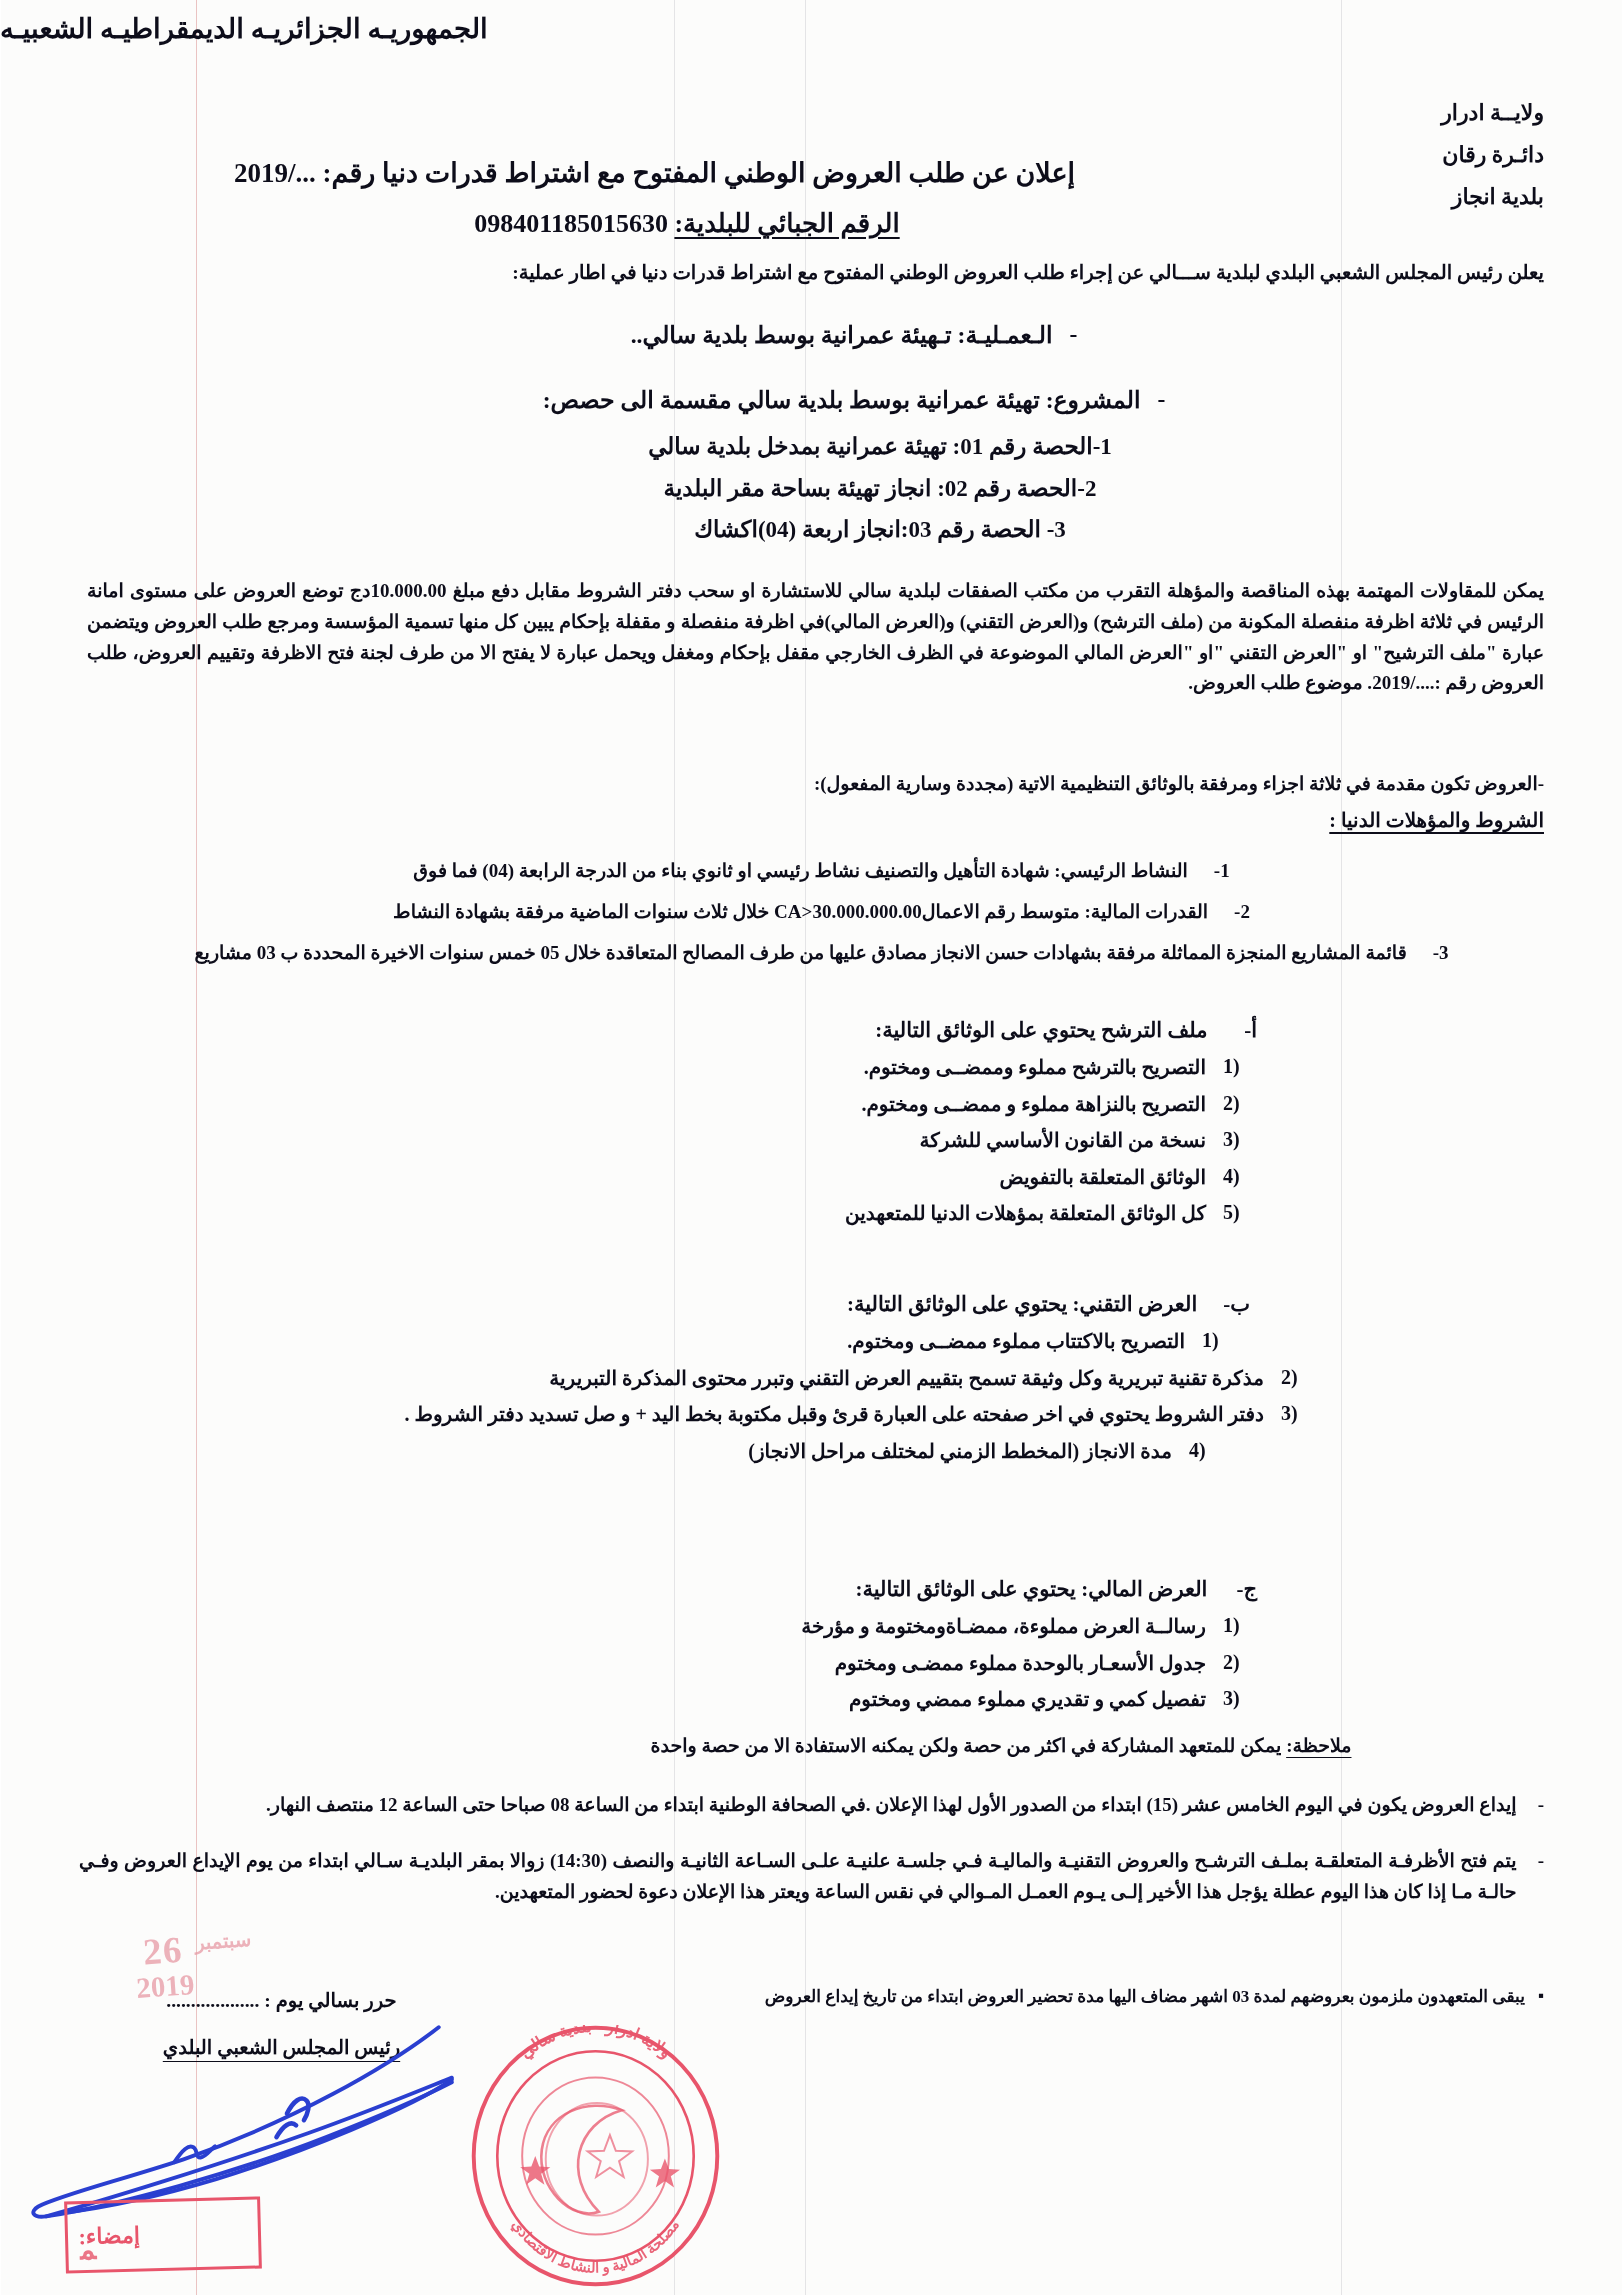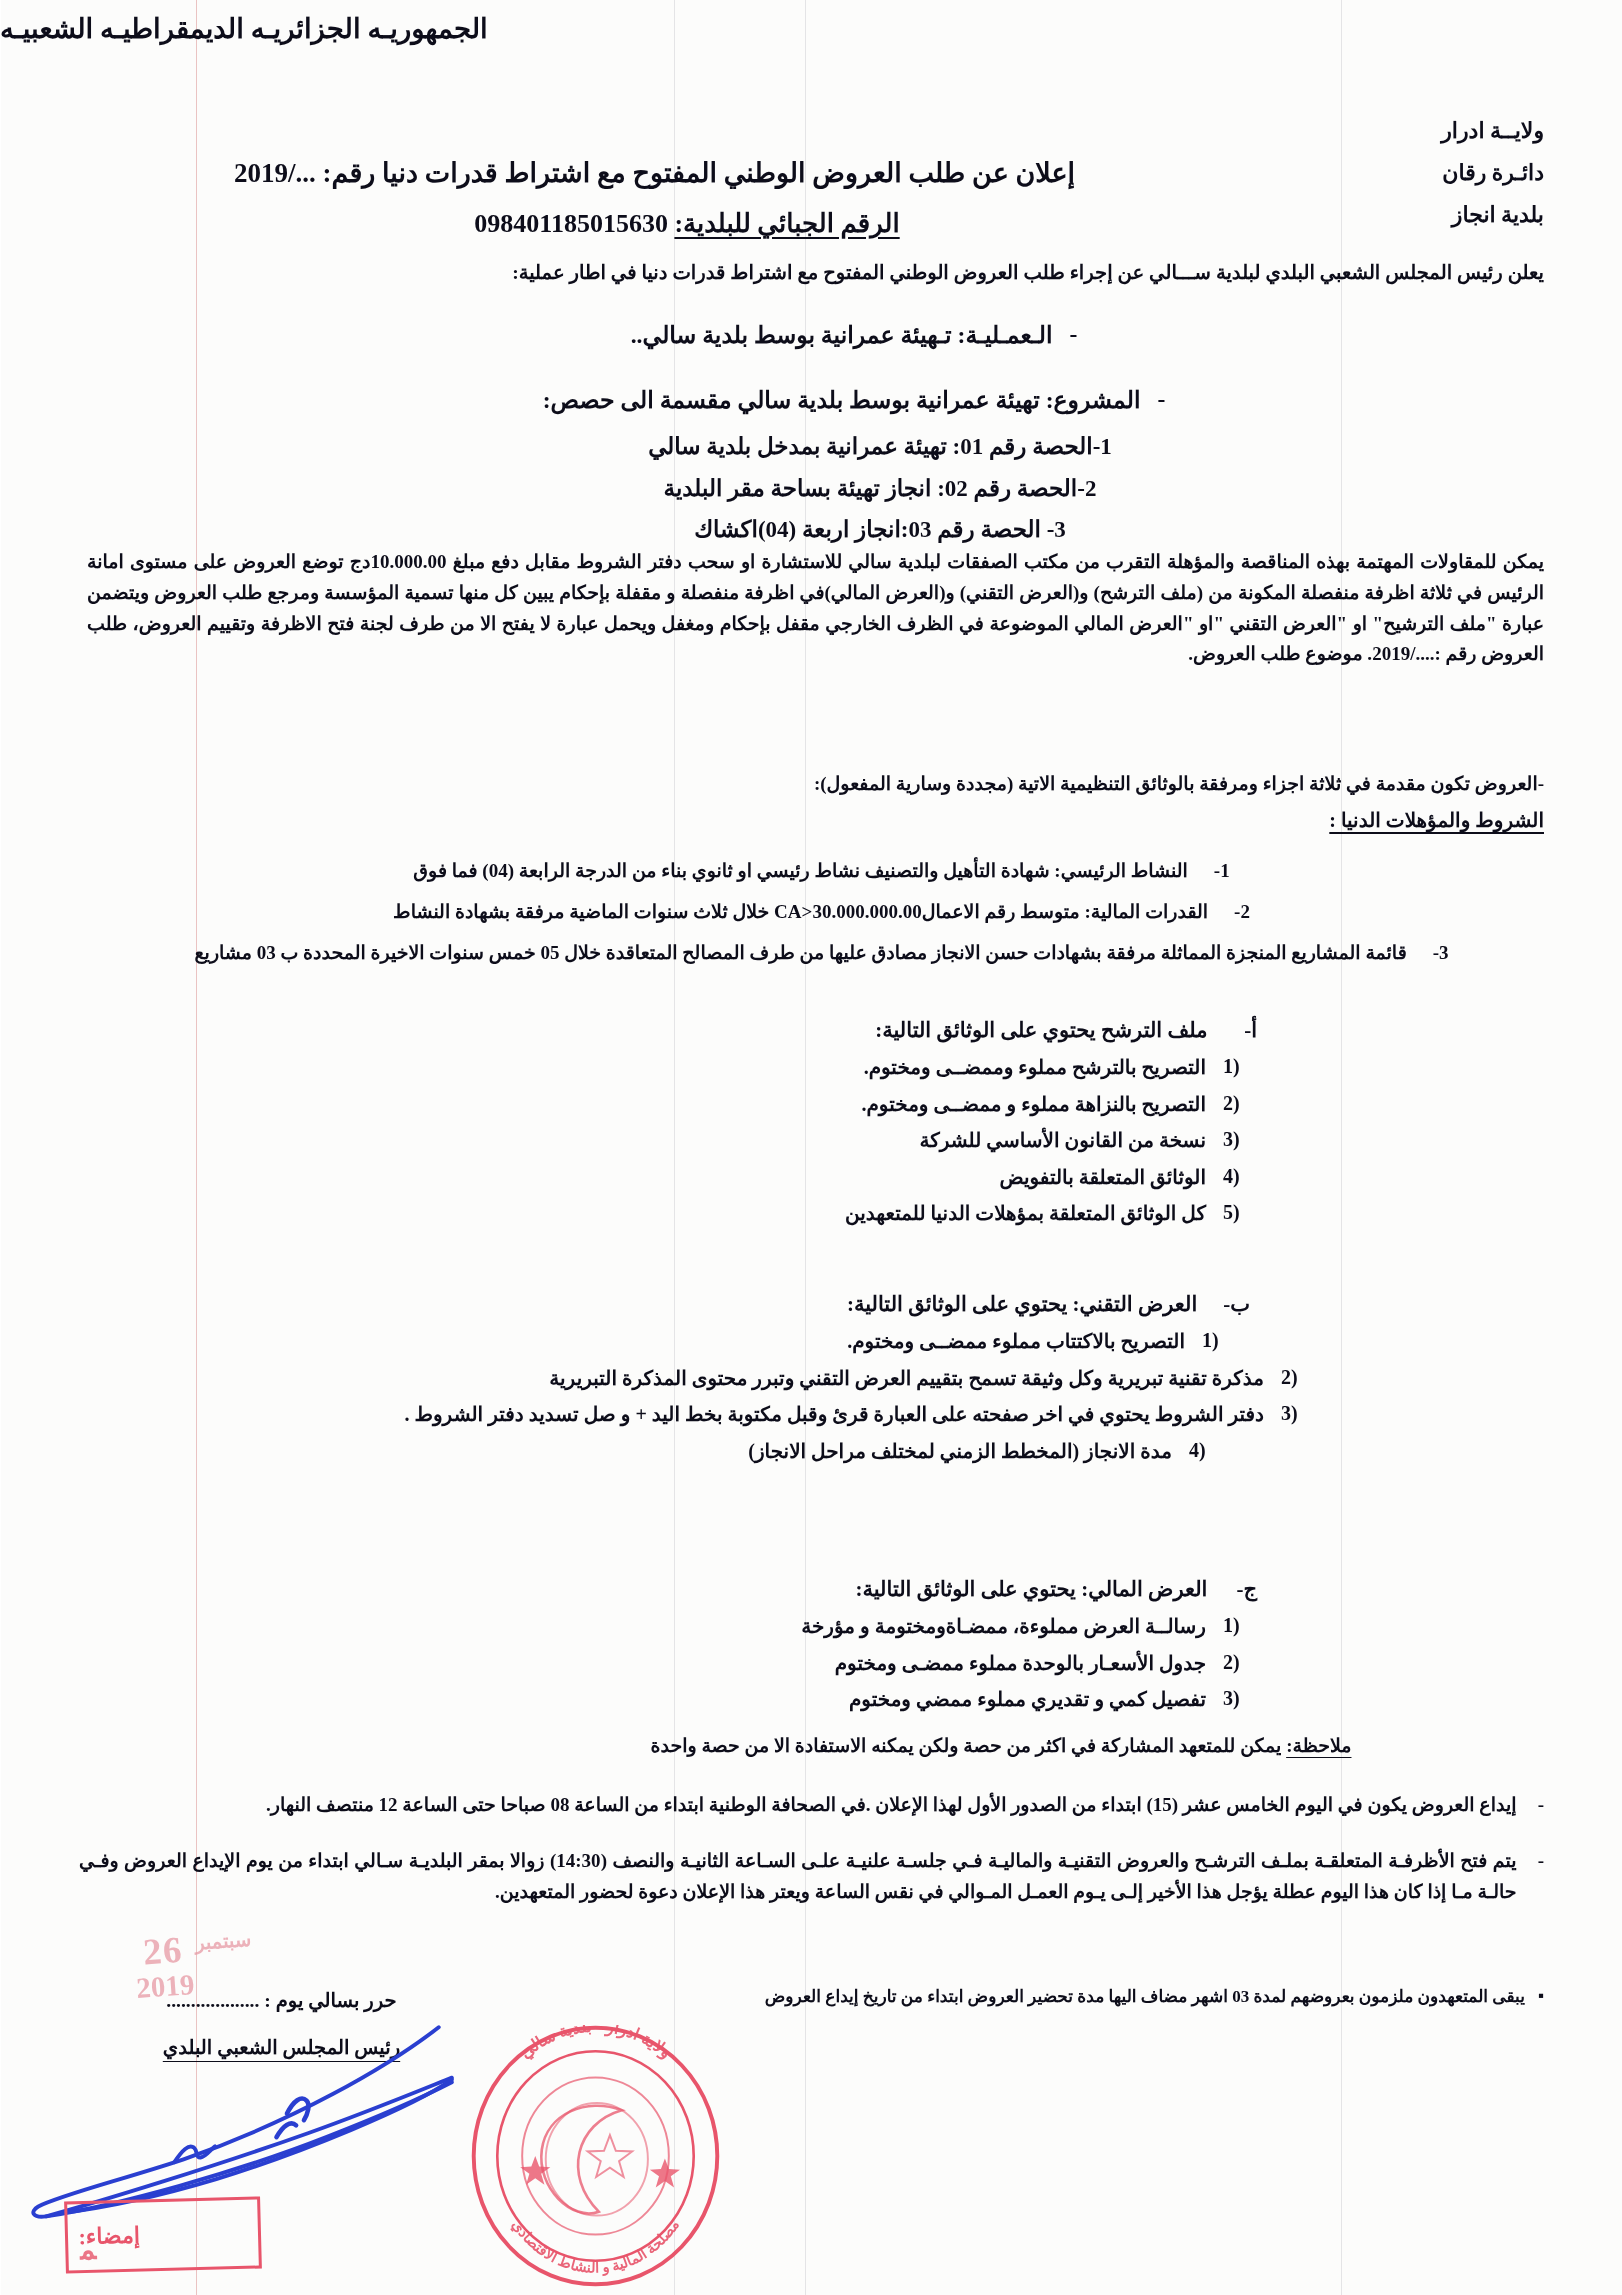--- a/index.html
+++ b/index.html
@@ -17,21 +17,21 @@
   }
   
   .scanline{position:absolute;top:0;bottom:0;width:0.7px;background:rgba(120,120,140,0.18);}
   .scanline.red{background:rgba(200,90,90,0.35);}
 
   .doc-title{
     position:absolute;top:11.8px;left:0;right:0;text-align:left;
     font-weight:700;font-size:27.5px;letter-spacing:0px;
   }
 
-  .org-block{position:absolute;right:79px;top:92px;width:281px;text-align:right;font-weight:700;font-size:22px;line-height:1.9;margin-top:18px;}
+  .org-block{position:absolute;right:79px;top:92px;width:281px;text-align:right;font-weight:700;font-size:22px;line-height:1.9;}
   .org-block div{white-space:nowrap;}
 
   .headline{
     position:absolute;top:157px;left:79px;right:393px;
     text-align:center;font-weight:700;font-size:27px;white-space:nowrap;
   }
   .fiscal{
     position:absolute;top:208px;left:196px;right:445px;
     text-align:center;font-weight:700;font-size:26px;white-space:nowrap;
   }
@@ -47,21 +47,21 @@
   .op-item{display:flex;justify-content:center;gap:17px;margin:17px 0;}
   .op-item .dash{font-weight:700;}
 
   .lots{position:absolute;top:419px;right:79px;left:216px;font-size:23px;font-weight:700;text-align:center;}
   .lot{margin:14.4px 0;}
 
   .para{
     position:absolute;right:79px;left:79px;
     font-size:19px;font-weight:700;line-height:1.62;text-align:justify;
   }
-  .p-main{top:547px;margin-left:8px;}
+  .p-main{top:576px;margin-left:8px;}
   .p-offers{top:769px;font-size:19px;}
   .cond-title{position:absolute;top:808px;right:79px;font-size:20px;font-weight:700;text-decoration:underline;text-underline-offset:5.2px;}
 
   .qual{position:absolute;top:844px;right:98px;left:118px;font-size:19px;font-weight:700;line-height:1.55;}
   .qual .q{display:flex;gap:11.8px;margin:11.8px 0;justify-content:center;text-align:center;}
   .qual .q .n{min-width:30px;text-align:right;}
 
   .sec{position:absolute;font-weight:700;}
   .sec-head{display:flex;gap:26px;font-size:21px;align-items:flex-start;}
   .sec-head .mark{min-width:23.6px;}

